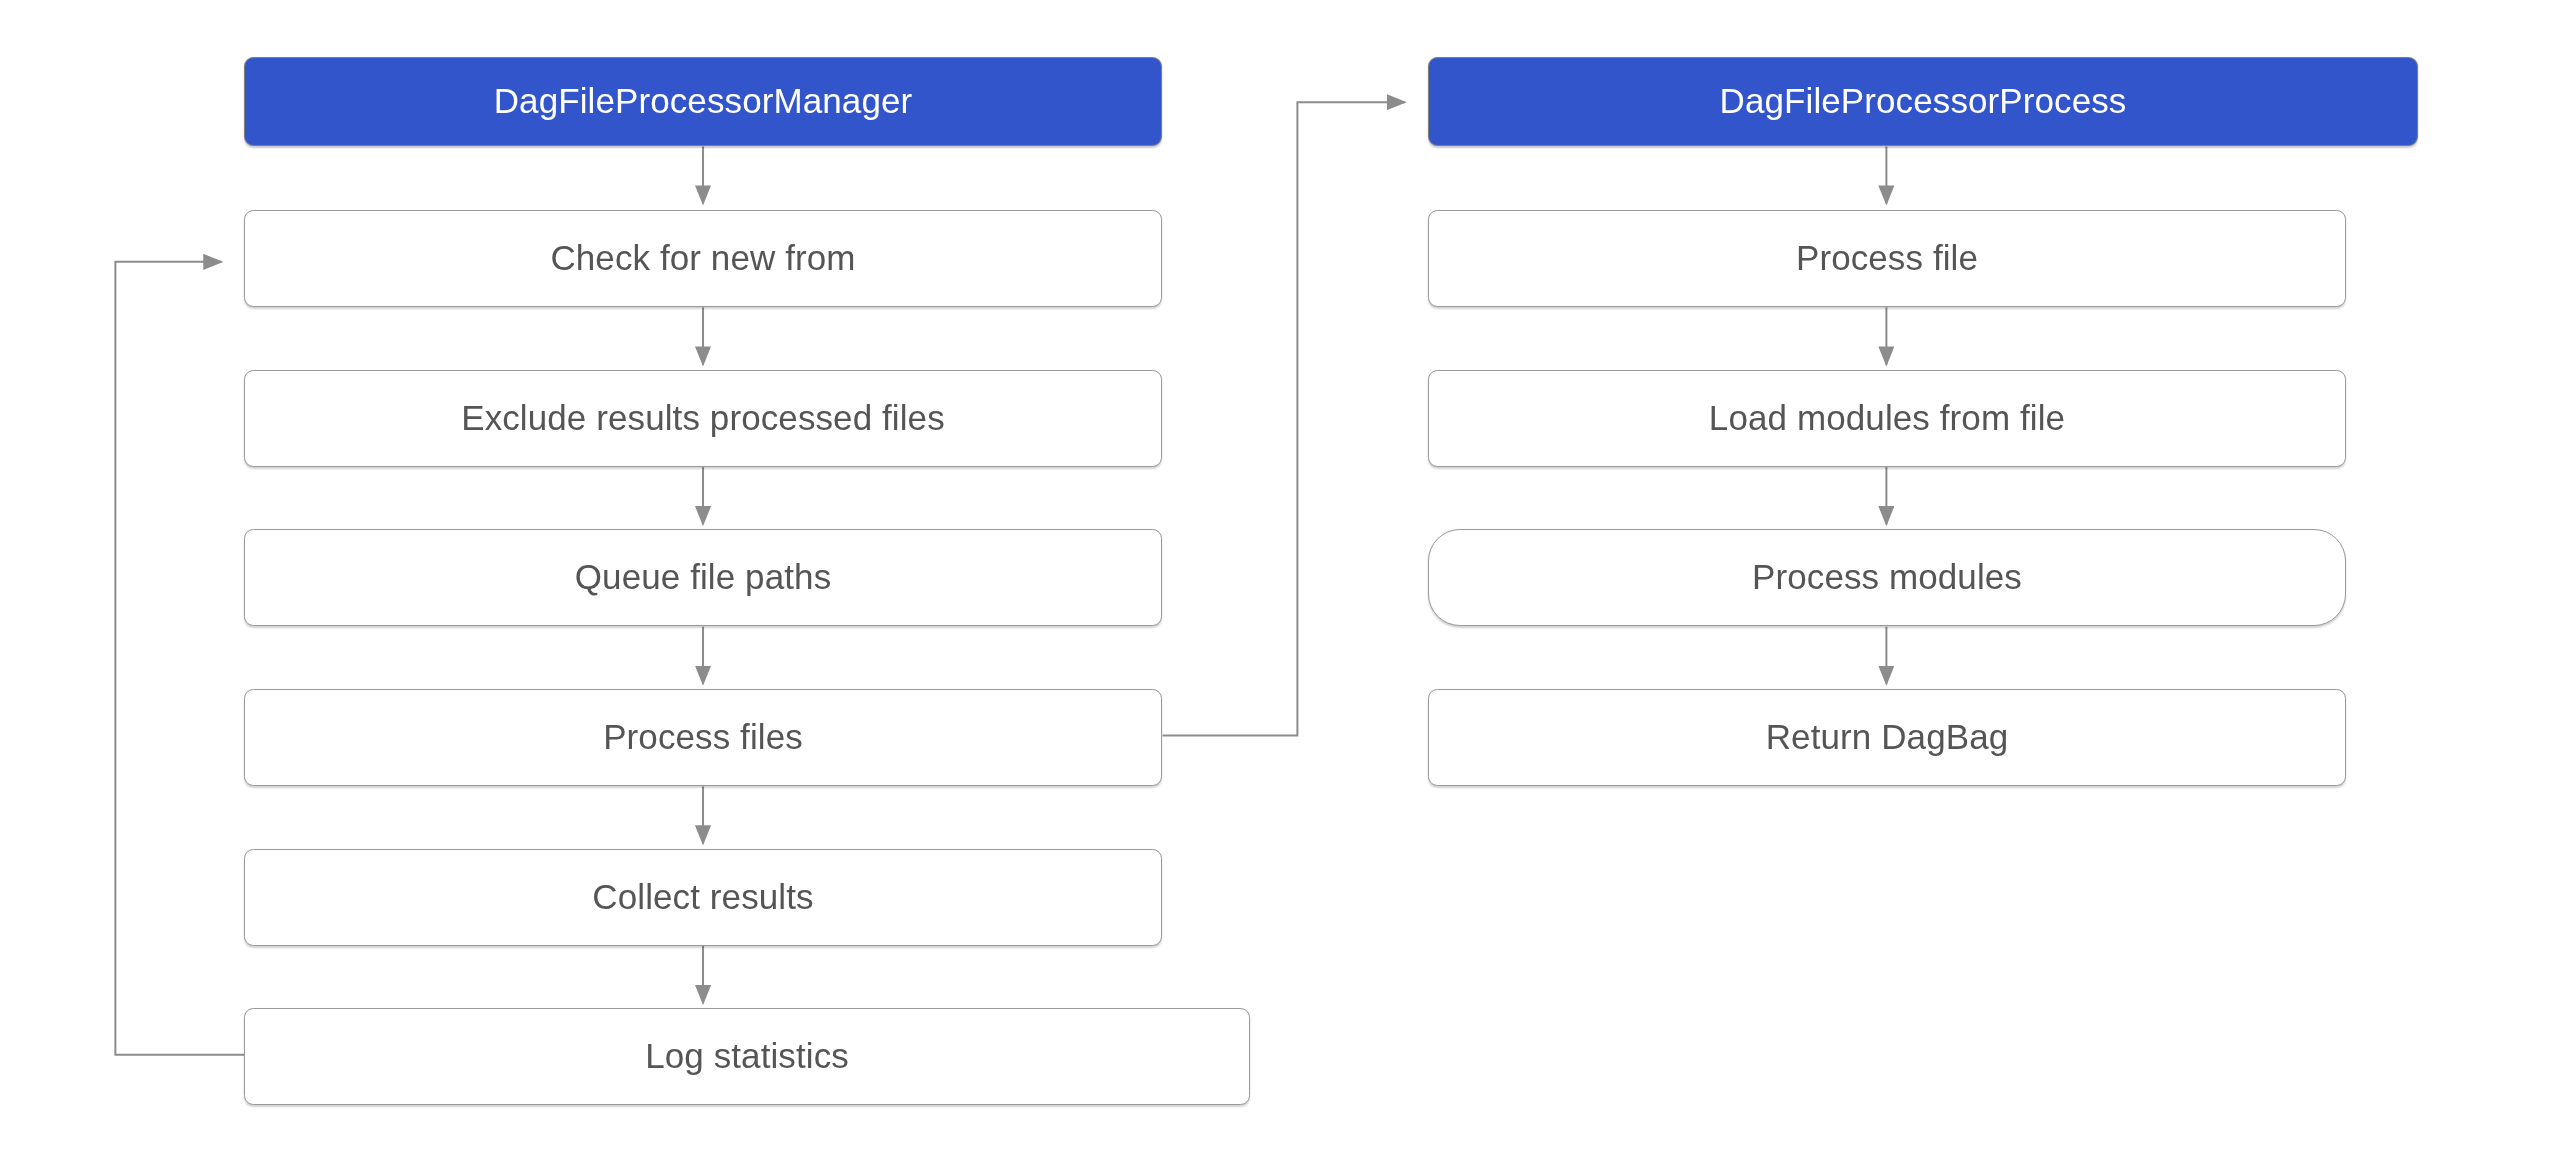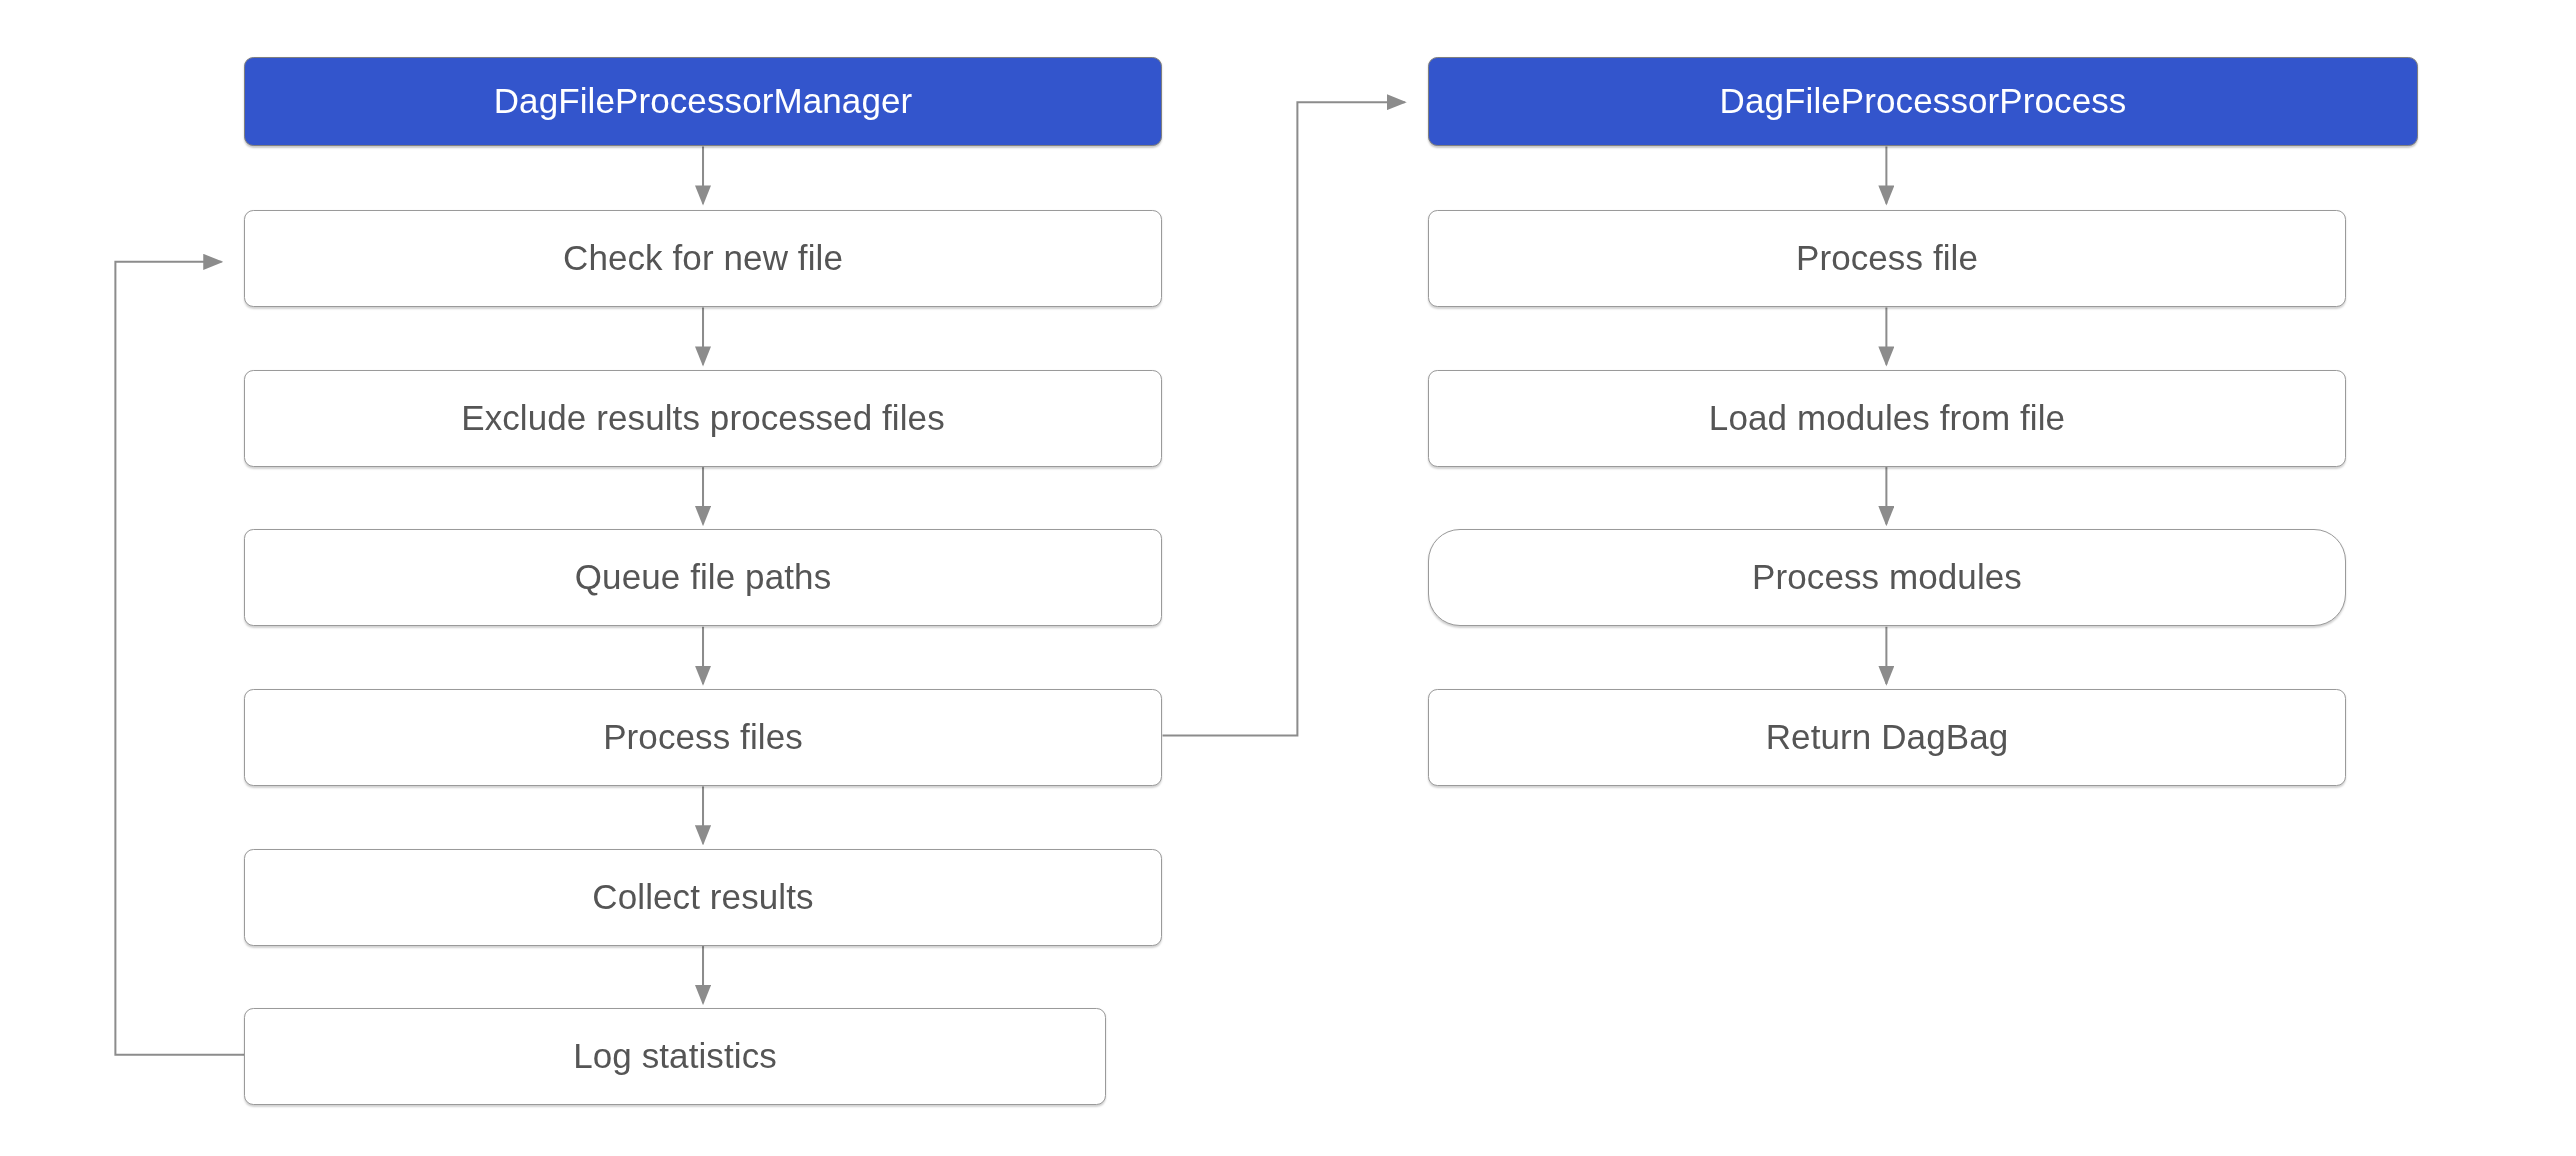--- a/index.html
+++ b/index.html
@@ -100,40 +100,40 @@
       <line x1="2812" y1="696" x2="2812" y2="781" marker-end="url(#arrowhead)"></line>
       <line x1="2812" y1="934" x2="2812" y2="1019" marker-end="url(#arrowhead)"></line>
     </g>
   </svg>
 
   <div class="node header" style="left:244px; top:57px; width:918px; height:89px;">
     <span class="node-label">DagFileProcessorManager</span>
   </div>
 
   <div class="node step" style="left:244px; top:210px; width:918px; height:97px;">
-    <span class="node-label">Check for new file</span>
+    <span class="node-label">Check for new from</span>
   </div>
 
   <div class="node step" style="left:244px; top:370px; width:918px; height:97px;">
     <span class="node-label">Exclude results processed files</span>
   </div>
 
   <div class="node step" style="left:244px; top:529px; width:918px; height:97px;">
     <span class="node-label">Queue file paths</span>
   </div>
 
   <div class="node step" style="left:244px; top:689px; width:918px; height:97px;">
     <span class="node-label">Process files</span>
   </div>
 
   <div class="node step" style="left:244px; top:849px; width:918px; height:97px;">
     <span class="node-label">Collect results</span>
   </div>
 
-  <div class="node step" style="left:244px; top:1008px; width:862px; height:97px;">
+  <div class="node step" style="left:244px; top:1008px; width:1006px; height:97px;">
     <span class="node-label">Log statistics</span>
   </div>
 
   <div class="node header" style="left:1428px; top:57px; width:990px; height:89px;">
     <span class="node-label">DagFileProcessorProcess</span>
   </div>
 
   <div class="node step" style="left:1428px; top:210px; width:918px; height:97px;">
     <span class="node-label">Process file</span>
   </div>

